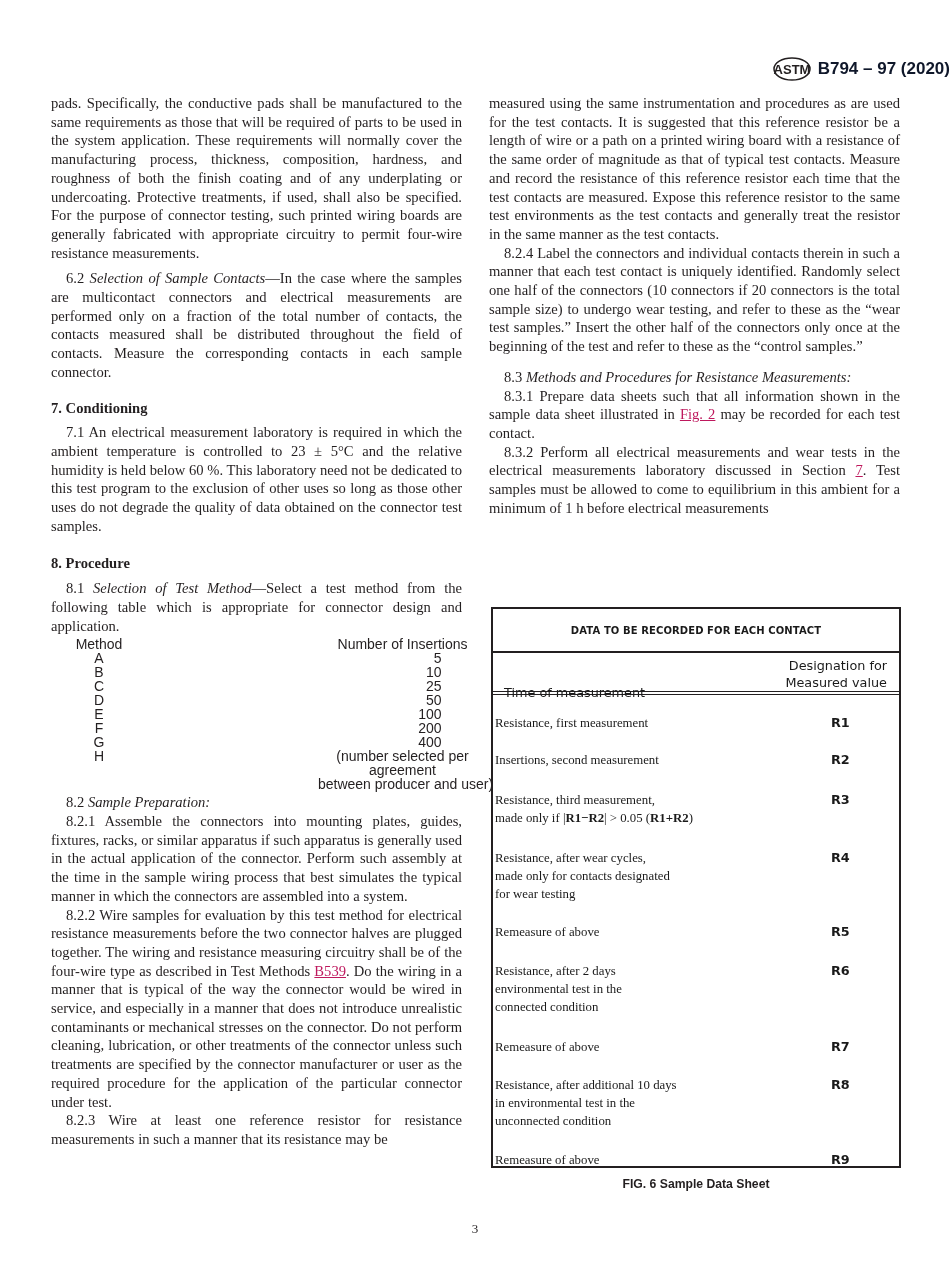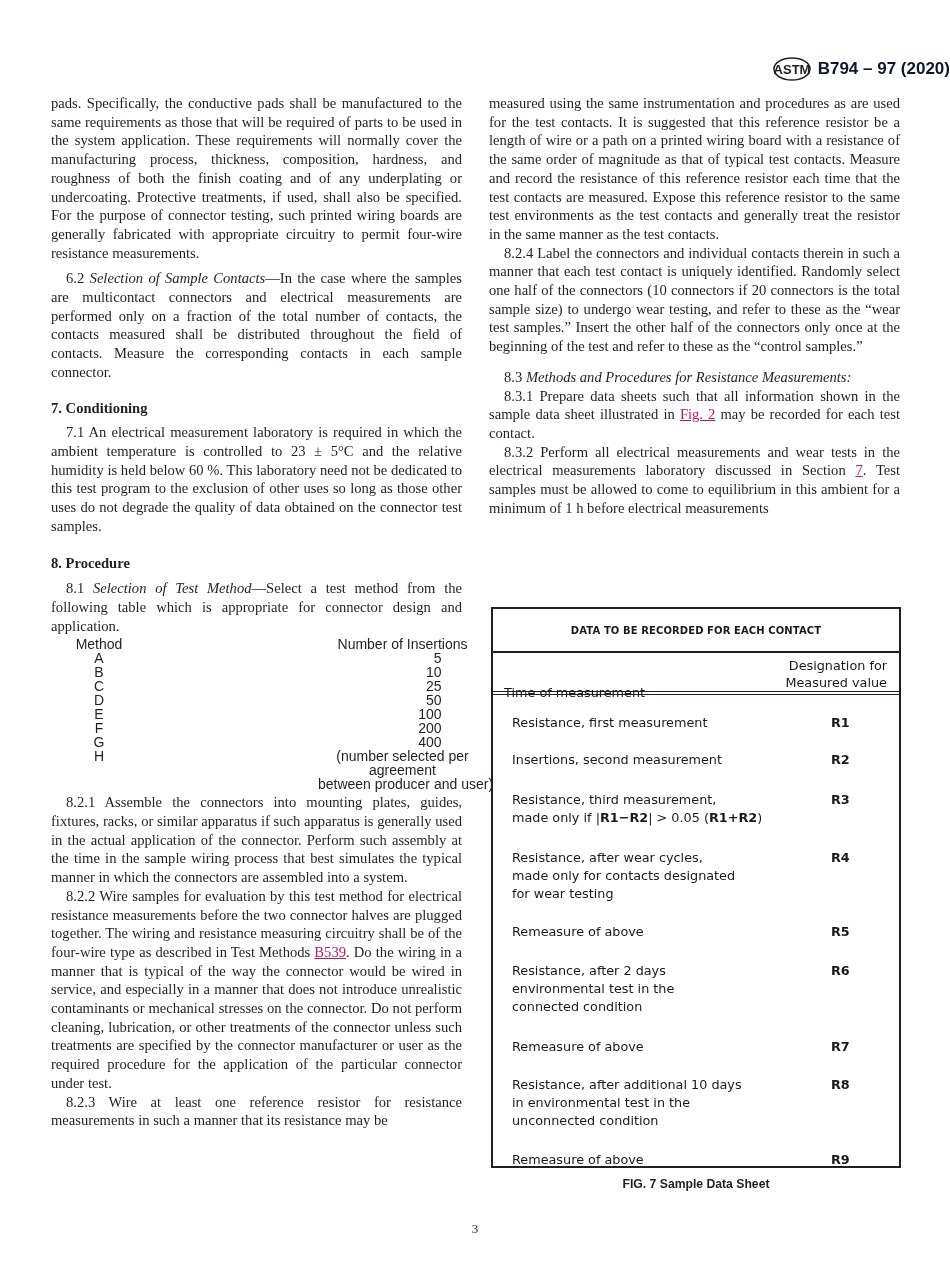--- a/index.html
+++ b/index.html
@@ -27,21 +27,21 @@
   .mt-col2 { text-align: center; }
   .mt-col2 .num { display: inline-block; width: 100px; text-align: center; position: relative; left: 54px; }
   .mt-col2 .num.r { text-align: right; width: 44px; left: 58px; }
 
   .fig { position: absolute; left: 491px; top: 607px; width: 410px; height: 561px; border: 2px solid #231f20; box-sizing: border-box; font-family: "DejaVu Sans", sans-serif; color: #1a1a1a; }
   .fig-title { height: 42px; border-bottom: 2px solid #231f20; display: flex; align-items: center; justify-content: center; font-weight: bold; font-size: 10px; letter-spacing: 0.1px; }
   .fig-head { height: 38px; border-bottom: 4px double #231f20; position: relative; font-size: 12.8px; }
   .fig-head .h1 { position: absolute; left: 11px; top: 4px; margin-top: 28px; }
   .fig-head .h2 { position: absolute; right: 12px; top: 4px; text-align: right; line-height: 17px; }
   .row { position: absolute; left: 0; width: 406px; font-size: 12.8px; line-height: 18px; }
-  .row .d { position: absolute; left: 19px; }
+  .row .d { position: absolute; left: 2px; font-family: Liberation Serif, serif; }
   .row .v { position: absolute; left: 338px; font-weight: bold; }
   .caption { position: absolute; left: 491px; width: 410px; top: 1177px; text-align: center; font-family: "Liberation Sans", sans-serif; font-weight: bold; font-size: 12.2px; }
   .page-number { position: absolute; top: 1221px; width: 950px; left: 0; text-align: center; font-family: "Liberation Serif", serif; font-size: 13px; }
 </style>
 </head>
 <body>
 
 <div class="header">
   <div class="header-inner">
     <svg class="logo" viewBox="0 0 40 26">
@@ -103,20 +103,21 @@
           <td class="mt-col1"><span>H</span></td>
           <td class="mt-col2"><span class="num" style="width:180px;left:41px;">(number selected per agreement</span></td>
         </tr>
     <tr>
           <td class="mt-col1"></td>
           <td class="mt-col2"><span class="num" style="width:180px;left:44px;">between producer and user)</span></td>
         </tr>
   </tbody>
     </table>
 
+  <p class="indent"><span>8.2</span>  <em>Sample Preparation:</em></p>
 
   <p class="indent">8.2.1  Assemble the connectors into mounting plates, guides, fixtures, racks, or similar apparatus if such apparatus is generally used in the actual application of the connector. Perform such assembly at the time in the sample wiring process that best simulates the typical manner in which the connectors are assembled into a system.</p>
 
   <p class="indent"><span>8.2.2 Wire samples for evaluation by this test method for electrical resistance measurements before the two connector halves are plugged together. The wiring and resistance measuring circuitry shall be of the four-wire type as described in Test Methods </span><span class="link">B539</span><span>. Do the wiring in a manner that is typical of the way the connector would be wired in service, and especially in a manner that does not introduce unrealistic contaminants or mechanical stresses on the connector. Do not perform cleaning, lubrication, or other treatments of the connector unless such treatments are specified by the connector manufacturer or user as the required procedure for the application of the particular connector under test.</span></p>
 
   <p class="indent">8.2.3 Wire at least one reference resistor for resistance measurements in such a manner that its resistance may be</p>
 </div>
 
 <div class="col col-right">
   <p>measured using the same instrumentation and procedures as are used for the test contacts. It is suggested that this reference resistor be a length of wire or a path on a printed wiring board with a resistance of the same order of magnitude as that of typical test contacts. Measure and record the resistance of this reference resistor each time that the test contacts are measured. Expose this reference resistor to the same test environments as the test contacts and generally treat the resistor in the same manner as the test contacts.</p>
@@ -182,15 +183,15 @@
       <div>unconnected condition</div>
     </div>
     <span class="v">R8</span>
   </div>
   <div class="row" style="top:542px;">
     <span class="d">Remeasure of above</span>
     <span class="v">R9</span>
   </div>
 </div>
 
-<div class="caption">FIG. 7 Sample Data Sheet</div>
+<div class="caption">FIG. 6 Sample Data Sheet</div>
 
 <div class="page-number">3</div>
 
 </body></html>

